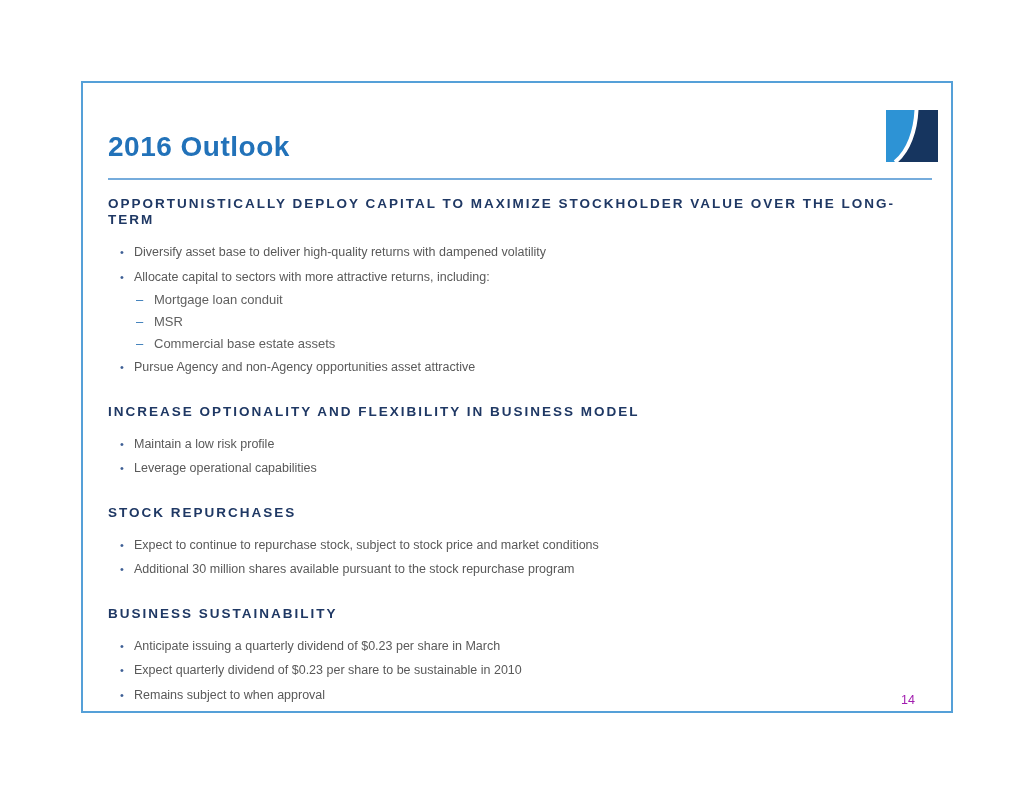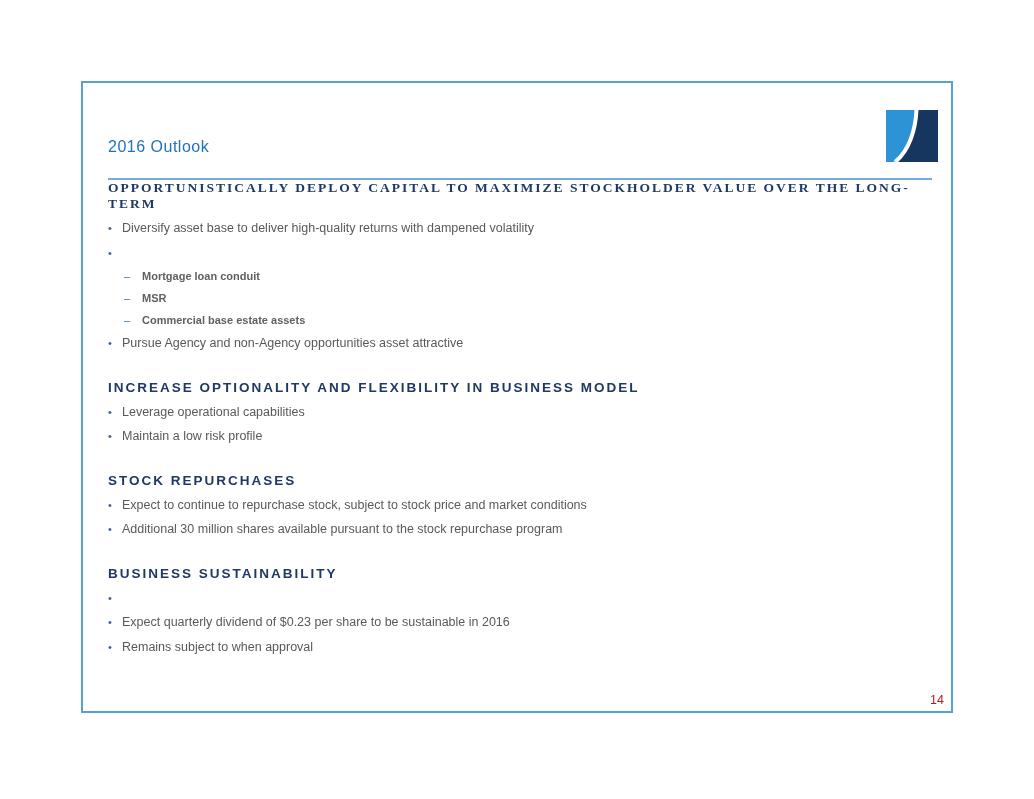--- a/index.html
+++ b/index.html
@@ -22,43 +22,43 @@
     background: #ffffff;
   }
   .content {
     position: absolute;
     left: 25px;
     right: 19px;
     top: 0;
   }
   .title {
     margin: 48px 0 0 0;
-    font-size: 16px;
+    font-size: 28px;
     line-height: 32px;
-    font-weight: 400;
+    font-weight: 700;
     letter-spacing: 0.5px;
     color: #2272B9;
   }
   .divider {
     margin-top: 15px;
     height: 0;
     border-top: 2px solid #76ACDC;
   }
   .heading {
     margin: 24px 0 4px 0;
     font-size: 13.5px;
     line-height: 16px;
     font-weight: 700;
     letter-spacing: 2px;
     color: #1F3864;
   }
-  .sec-0 .heading { margin-top: 0; font-family: Liberation Serif, serif; }
+  .sec-0 .heading { margin-top: 16px; }
   ul.bullets {
     list-style: none;
-    margin: 0;
+    margin: 12px;
     padding: 0;
   }
   .bullets > li {
     color: #595959;
     font-size: 12.5px;
   }
   .row {
     display: flex;
     line-height: 24.5px;
   }
@@ -69,43 +69,42 @@
   }
   .bmark::before { content: "\2022"; }
   ul.subs {
     list-style: none;
     margin: 0;
     padding: 0 0 0 16px;
   }
   .subs > li {
     display: flex;
     line-height: 22px;
-    font-size: 11px;
+    font-size: 13px;
     color: #606060;
-    font-weight: bold;
   }
   .dmark {
     flex: 0 0 18px;
     color: #2E74B5;
     font-weight: 400;
   }
   .dmark::before { content: "\2013"; }
   .logo {
     position: absolute;
     top: 27px;
     right: 13px;
     width: 52px;
     height: 52px;
   }
   .page-num {
     position: absolute;
-    right: 7px;
+    right: 36px;
     bottom: 4px;
     font-size: 12.5px;
-    color: #b91c1c;
+    color: #a21caf;
   }
 </style>
 </head>
 <body>
 
 <div class="frame">
 
   <svg class="logo" viewBox="0 0 52 52" aria-hidden="true">
     <rect x="0" y="0" width="52" height="52" fill="#2D93D5"></rect>
     <path d="M30.5 0 L52 0 L52 52 L9 52 C23 41 29.5 20 30.5 0 Z" fill="#16355F"></path>
@@ -122,20 +121,21 @@
       <ul class="bullets">
         <li>
           <div class="row">
             <span class="bmark"></span>
             <span>Diversify asset base to deliver high-quality returns with dampened volatility</span>
           </div>
         </li>
         <li>
           <div class="row">
             <span class="bmark"></span>
+            <span>Allocate capital to sectors with more attractive returns, including:</span>
           </div>
           <ul class="subs">
             <li>
               <span class="dmark"></span>
               <span>Mortgage loan conduit</span>
             </li>
             <li>
               <span class="dmark"></span>
               <span>MSR</span>
             </li>
@@ -153,27 +153,27 @@
         </li>
       </ul>
     </div>
 
     <div class="sec sec-1">
       <h2 class="heading">INCREASE OPTIONALITY AND FLEXIBILITY IN BUSINESS MODEL</h2>
       <ul class="bullets">
         <li>
           <div class="row">
             <span class="bmark"></span>
+            <span>Maintain a low risk profile</span>
+          </div>
+        </li>
+        <li>
+          <div class="row">
+            <span class="bmark"></span>
             <span>Leverage operational capabilities</span>
-          </div>
-        </li>
-        <li>
-          <div class="row">
-            <span class="bmark"></span>
-            <span>Maintain a low risk profile</span>
           </div>
         </li>
       </ul>
     </div>
 
     <div class="sec sec-2">
       <h2 class="heading">STOCK REPURCHASES</h2>
       <ul class="bullets">
         <li>
           <div class="row">
@@ -189,26 +189,27 @@
         </li>
       </ul>
     </div>
 
     <div class="sec sec-3">
       <h2 class="heading">BUSINESS SUSTAINABILITY</h2>
       <ul class="bullets">
         <li>
           <div class="row">
             <span class="bmark"></span>
-          </div>
-        </li>
-        <li>
-          <div class="row">
-            <span class="bmark"></span>
-            <span>Expect quarterly dividend of $0.23 per share to be sustainable in 2016</span>
+            <span>Anticipate issuing a quarterly dividend of $0.23 per share in March</span>
+          </div>
+        </li>
+        <li>
+          <div class="row">
+            <span class="bmark"></span>
+            <span>Expect quarterly dividend of $0.23 per share to be sustainable in 2010</span>
           </div>
         </li>
         <li>
           <div class="row">
             <span class="bmark"></span>
             <span>Remains subject to when approval</span>
           </div>
         </li>
       </ul>
     </div>

